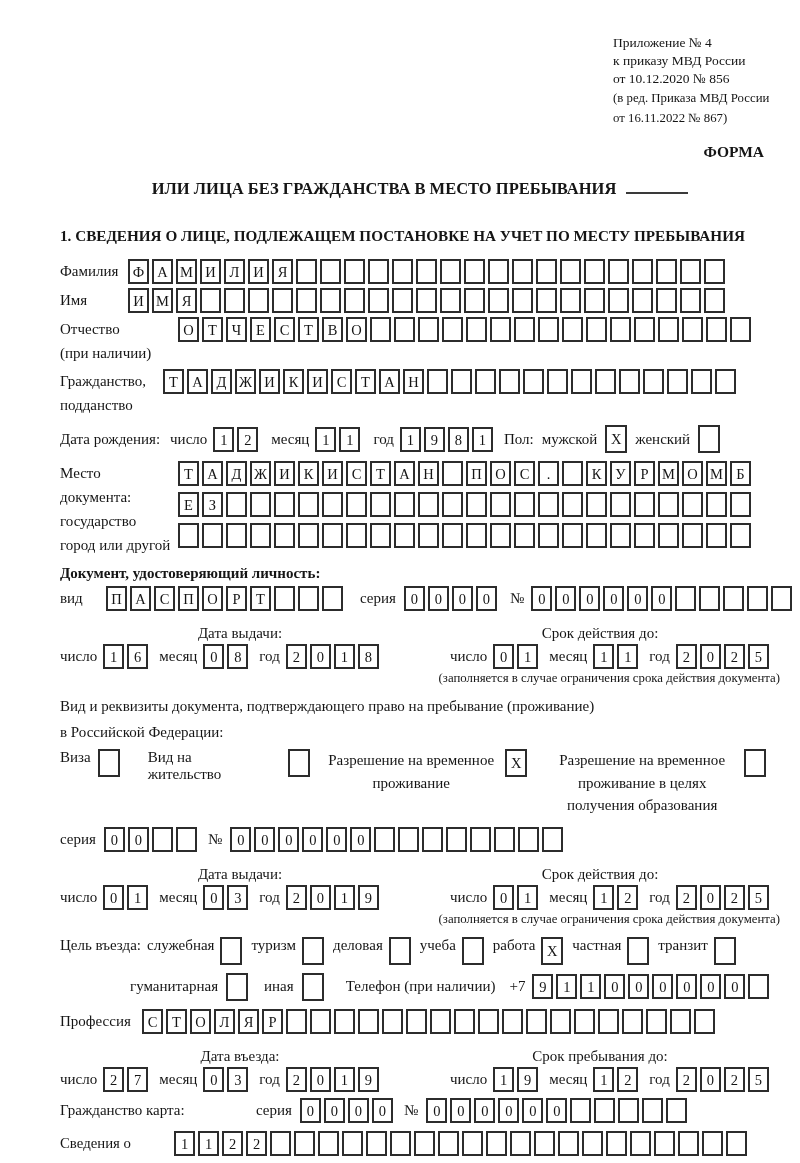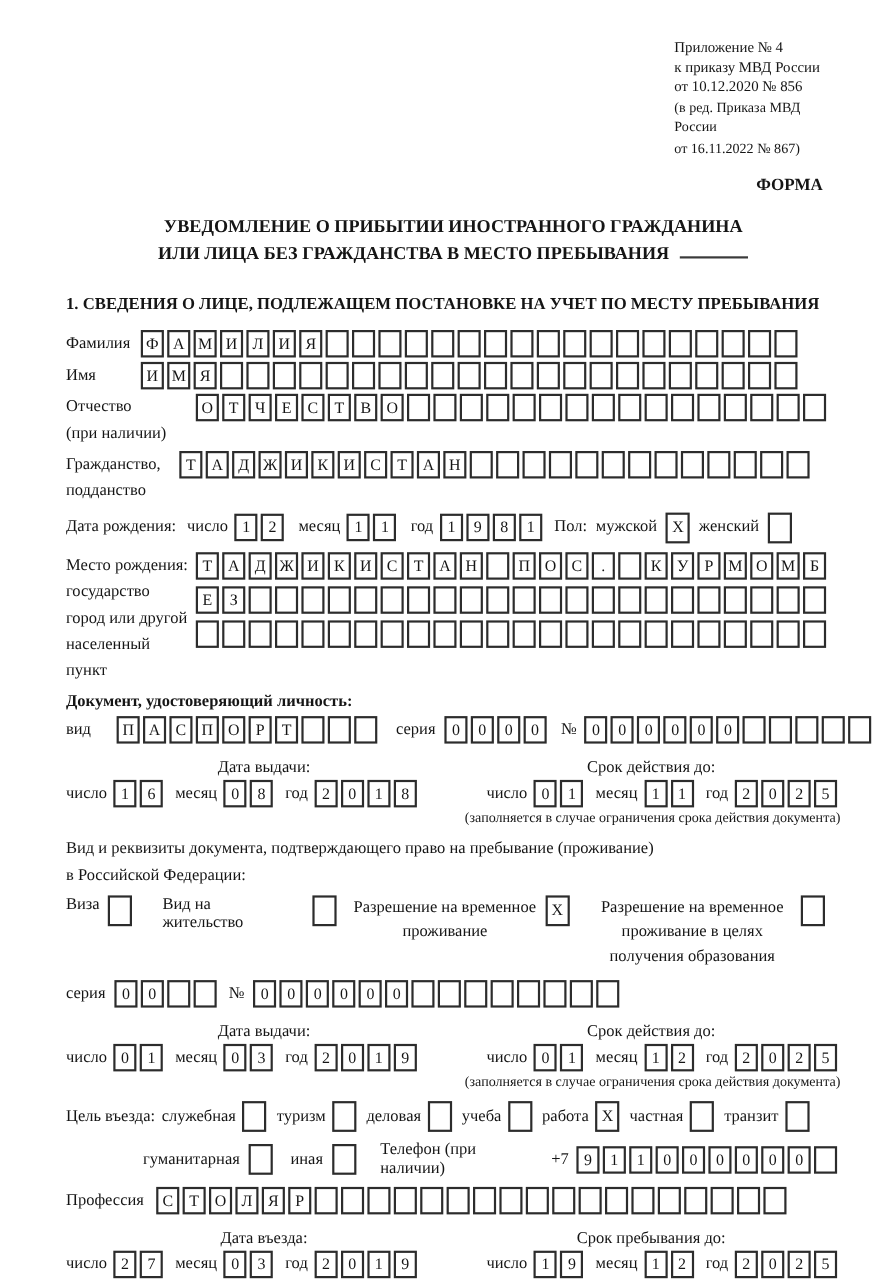--- a/index.html
+++ b/index.html
@@ -1,18 +1,18 @@
 <!DOCTYPE html>
 <html><head>
 <meta charset="utf-8">
 <style>
   html,body{margin:0;padding:0;background:#fff}
   body{width:800px;height:1163px;overflow:hidden;color:#151515;
        font-family:"Liberation Serif",serif;font-size:15px;}
-  .page{box-sizing:border-box;width:800px;height:889px;padding:34px 36px 0 60px;}
+  .page{box-sizing:border-box;width:800px;height:889px;padding:34px 20px 0 60px;}
 
   
   .doc-ref{margin-left:553px;line-height:1.32;font-size:13.5px}
   .doc-ref .sub{font-size:12.8px;margin-top:3px}
   .form-label{text-align:right;padding-right:16px;font-weight:bold;font-size:15.5px;margin-top:16px}
 
   .title{ text-align:center;font-weight:bold;font-size:16.5px;line-height:1.45;margin-top:16px}
   .blank-line{display:inline-block;width:62px;border-bottom:2.5px solid #3a3a3a;margin-left:10px}
   .section-heading{font-weight:bold;font-size:15.2px;margin-top:26px;margin-bottom:14px}
 
@@ -57,21 +57,21 @@
   .intro{line-height:1.7;margin-top:8px}
 
   
   .visarow{display:flex;align-items:flex-start;margin-top:4px;margin-bottom:8px}
   .visarow .vlbl{margin-right:7px}
   .visarow .cbox-slot{margin-right:14px}
   .vopt-c{width:180px;text-align:center;line-height:1.5;margin-right:7px}
   .vopt-c2{width:196px;text-align:center;line-height:1.5;margin-left:6px;margin-right:7px}
 
   
-  .purpose{display:flex;align-items:center;margin-top:10px}
+  .purpose{display:flex;margin-top:10px}
   .purpose .plbl{margin-right:6px}
   .purpose .cbox-slot{margin-right:9px}
   .purpose2{display:flex;align-items:center;margin-top:8px;padding-left:70px}
   .purpose2 .plbl{margin-right:8px}
   .purpose2 .cbox-slot{margin-right:16px}
   .phone-lbl{margin:0 14px 0 6px}
   .phone-prefix{margin-right:7px}
 
   
   .migr .mlbl{width:196px}
@@ -98,21 +98,20 @@
     <div>Приложение № 4</div>
     <div>к приказу МВД России</div>
     <div>от 10.12.2020 № 856</div>
     <div class="sub">(в ред. Приказа МВД России</div>
     <div class="sub">от 16.11.2022 № 867)</div>
   </div>
 
   <div class="form-label">ФОРМА</div>
 
   <div class="title">
-    <div>УВЕДОМЛЕНИЕ О ПРИБЫТИИ ИНОСТРАННОГО ГРАЖДАНИНА</div>
     <div>
       <span>ИЛИ ЛИЦА БЕЗ ГРАЖДАНСТВА В МЕСТО ПРЕБЫВАНИЯ</span><span class="blank-line"></span>
     </div>
   </div>
 
   <div class="section-heading">1. СВЕДЕНИЯ О ЛИЦЕ, ПОДЛЕЖАЩЕМ ПОСТАНОВКЕ НА УЧЕТ ПО МЕСТУ ПРЕБЫВАНИЯ</div>
 
   <div class="frow">
     <span class="lbl w-name">Фамилия</span>
     <span class="cells"><span class="cell">Ф</span><span class="cell">А</span><span class="cell">М</span><span class="cell">И</span><span class="cell">Л</span><span class="cell">И</span><span class="cell">Я</span><span class="cell"></span><span class="cell"></span><span class="cell"></span><span class="cell"></span><span class="cell"></span><span class="cell"></span><span class="cell"></span><span class="cell"></span><span class="cell"></span><span class="cell"></span><span class="cell"></span><span class="cell"></span><span class="cell"></span><span class="cell"></span><span class="cell"></span><span class="cell"></span><span class="cell"></span><span class="cell"></span></span>
@@ -149,24 +148,23 @@
     <span class="cells"><span class="cell">1</span><span class="cell">9</span><span class="cell">8</span><span class="cell">1</span></span>
     <span class="sex">Пол:</span>
     <span class="sexlbl">мужской</span>
     <span class="cells cbox-slot"><span class="cell">X</span></span>
     <span class="sexlbl">женский</span>
     <span class="cells cbox-slot"><span class="cell"></span></span>
   </div>
 
   <div class="frow top" style="margin-top:8px">
     <span class="lbl2 w-md">
-      <div>Место рождения:</div>
+      <div>Место документа:</div>
       <div>государство</div>
       <div>город или другой</div>
-      <div>населенный пункт</div>
     </span>
     <span>
       <div class="cells" style="margin-bottom:6px"><span class="cell">Т</span><span class="cell">А</span><span class="cell">Д</span><span class="cell">Ж</span><span class="cell">И</span><span class="cell">К</span><span class="cell">И</span><span class="cell">С</span><span class="cell">Т</span><span class="cell">А</span><span class="cell">Н</span><span class="cell"></span><span class="cell">П</span><span class="cell">О</span><span class="cell">С</span><span class="cell">.</span><span class="cell"></span><span class="cell">К</span><span class="cell">У</span><span class="cell">Р</span><span class="cell">М</span><span class="cell">О</span><span class="cell">М</span><span class="cell">Б</span></div>
       <div class="cells" style="margin-bottom:6px"><span class="cell">Е</span><span class="cell">З</span><span class="cell"></span><span class="cell"></span><span class="cell"></span><span class="cell"></span><span class="cell"></span><span class="cell"></span><span class="cell"></span><span class="cell"></span><span class="cell"></span><span class="cell"></span><span class="cell"></span><span class="cell"></span><span class="cell"></span><span class="cell"></span><span class="cell"></span><span class="cell"></span><span class="cell"></span><span class="cell"></span><span class="cell"></span><span class="cell"></span><span class="cell"></span><span class="cell"></span></div>
       <div class="cells"><span class="cell"></span><span class="cell"></span><span class="cell"></span><span class="cell"></span><span class="cell"></span><span class="cell"></span><span class="cell"></span><span class="cell"></span><span class="cell"></span><span class="cell"></span><span class="cell"></span><span class="cell"></span><span class="cell"></span><span class="cell"></span><span class="cell"></span><span class="cell"></span><span class="cell"></span><span class="cell"></span><span class="cell"></span><span class="cell"></span><span class="cell"></span><span class="cell"></span><span class="cell"></span><span class="cell"></span></div>
     </span>
   </div>
 
   <div class="doc-heading">Документ, удостоверяющий личность:</div>
 

